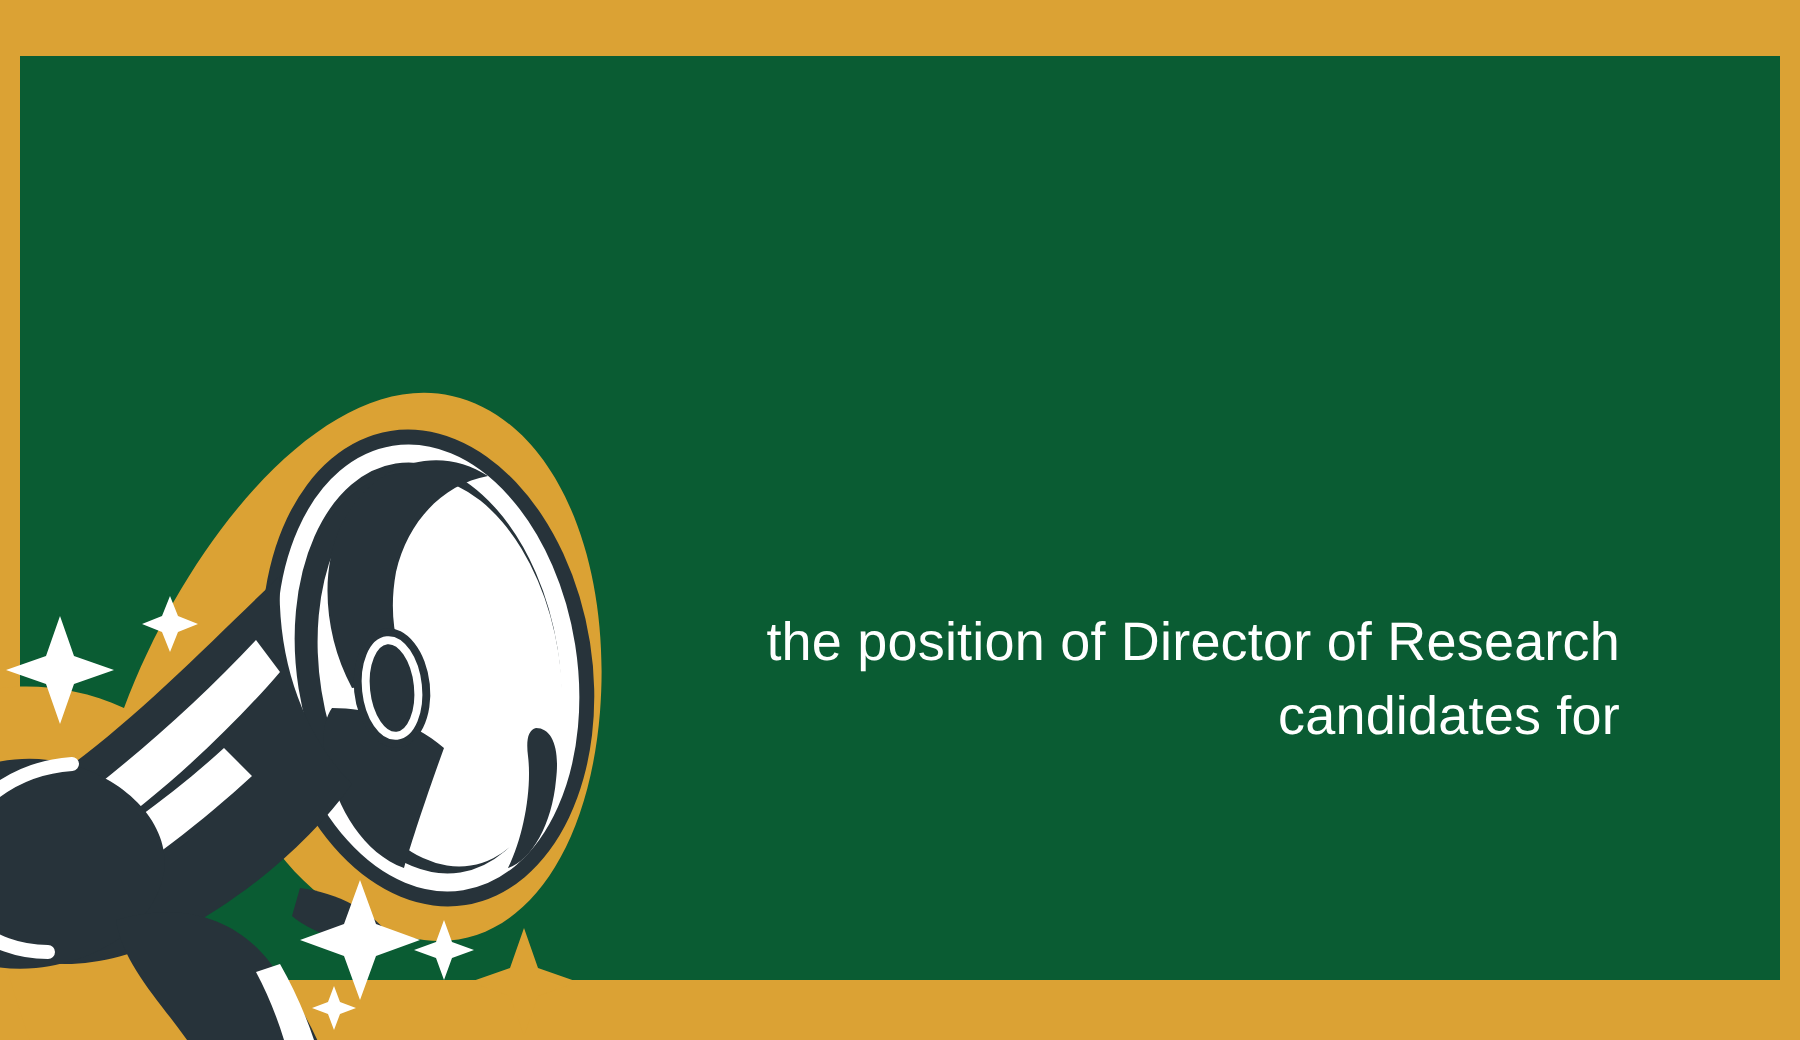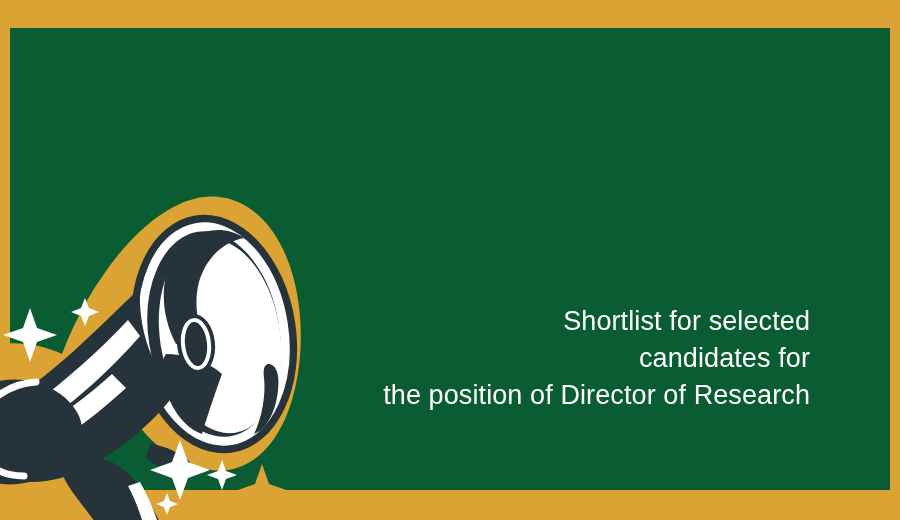--- a/index.html
+++ b/index.html
@@ -165,18 +165,17 @@
     <path d="M 180 272 L 188 294 L 210 302 L 188 310 L 180 332 L 172 310 L 150 302 L 172 294 Z" fill="#ffffff"></path>
 
     <path d="M 222 292 L 226 303 L 237 307 L 226 311 L 222 322 L 218 311 L 207 307 L 218 303 Z" fill="#ffffff"></path>
 
     <path d="M 167 325 L 170 333 L 178 336 L 170 339 L 167 347 L 164 339 L 156 336 L 164 333 Z" fill="#ffffff"></path>
 
     <path d="M 262 296 L 269 316 L 289 323 L 269 330 L 262 350 L 255 330 L 235 323 L 255 316 Z" fill="#dba234"></path>
   </svg>
 
   <div id="headline">
-    <span class="line">Shortlist for selected</span>
+    <span class="line">the position of Director of Research</span>
     <span class="line">candidates for</span>
-    <span class="line">the position of Director of Research</span>
   </div>
 
 </div>
 
 </body></html>

